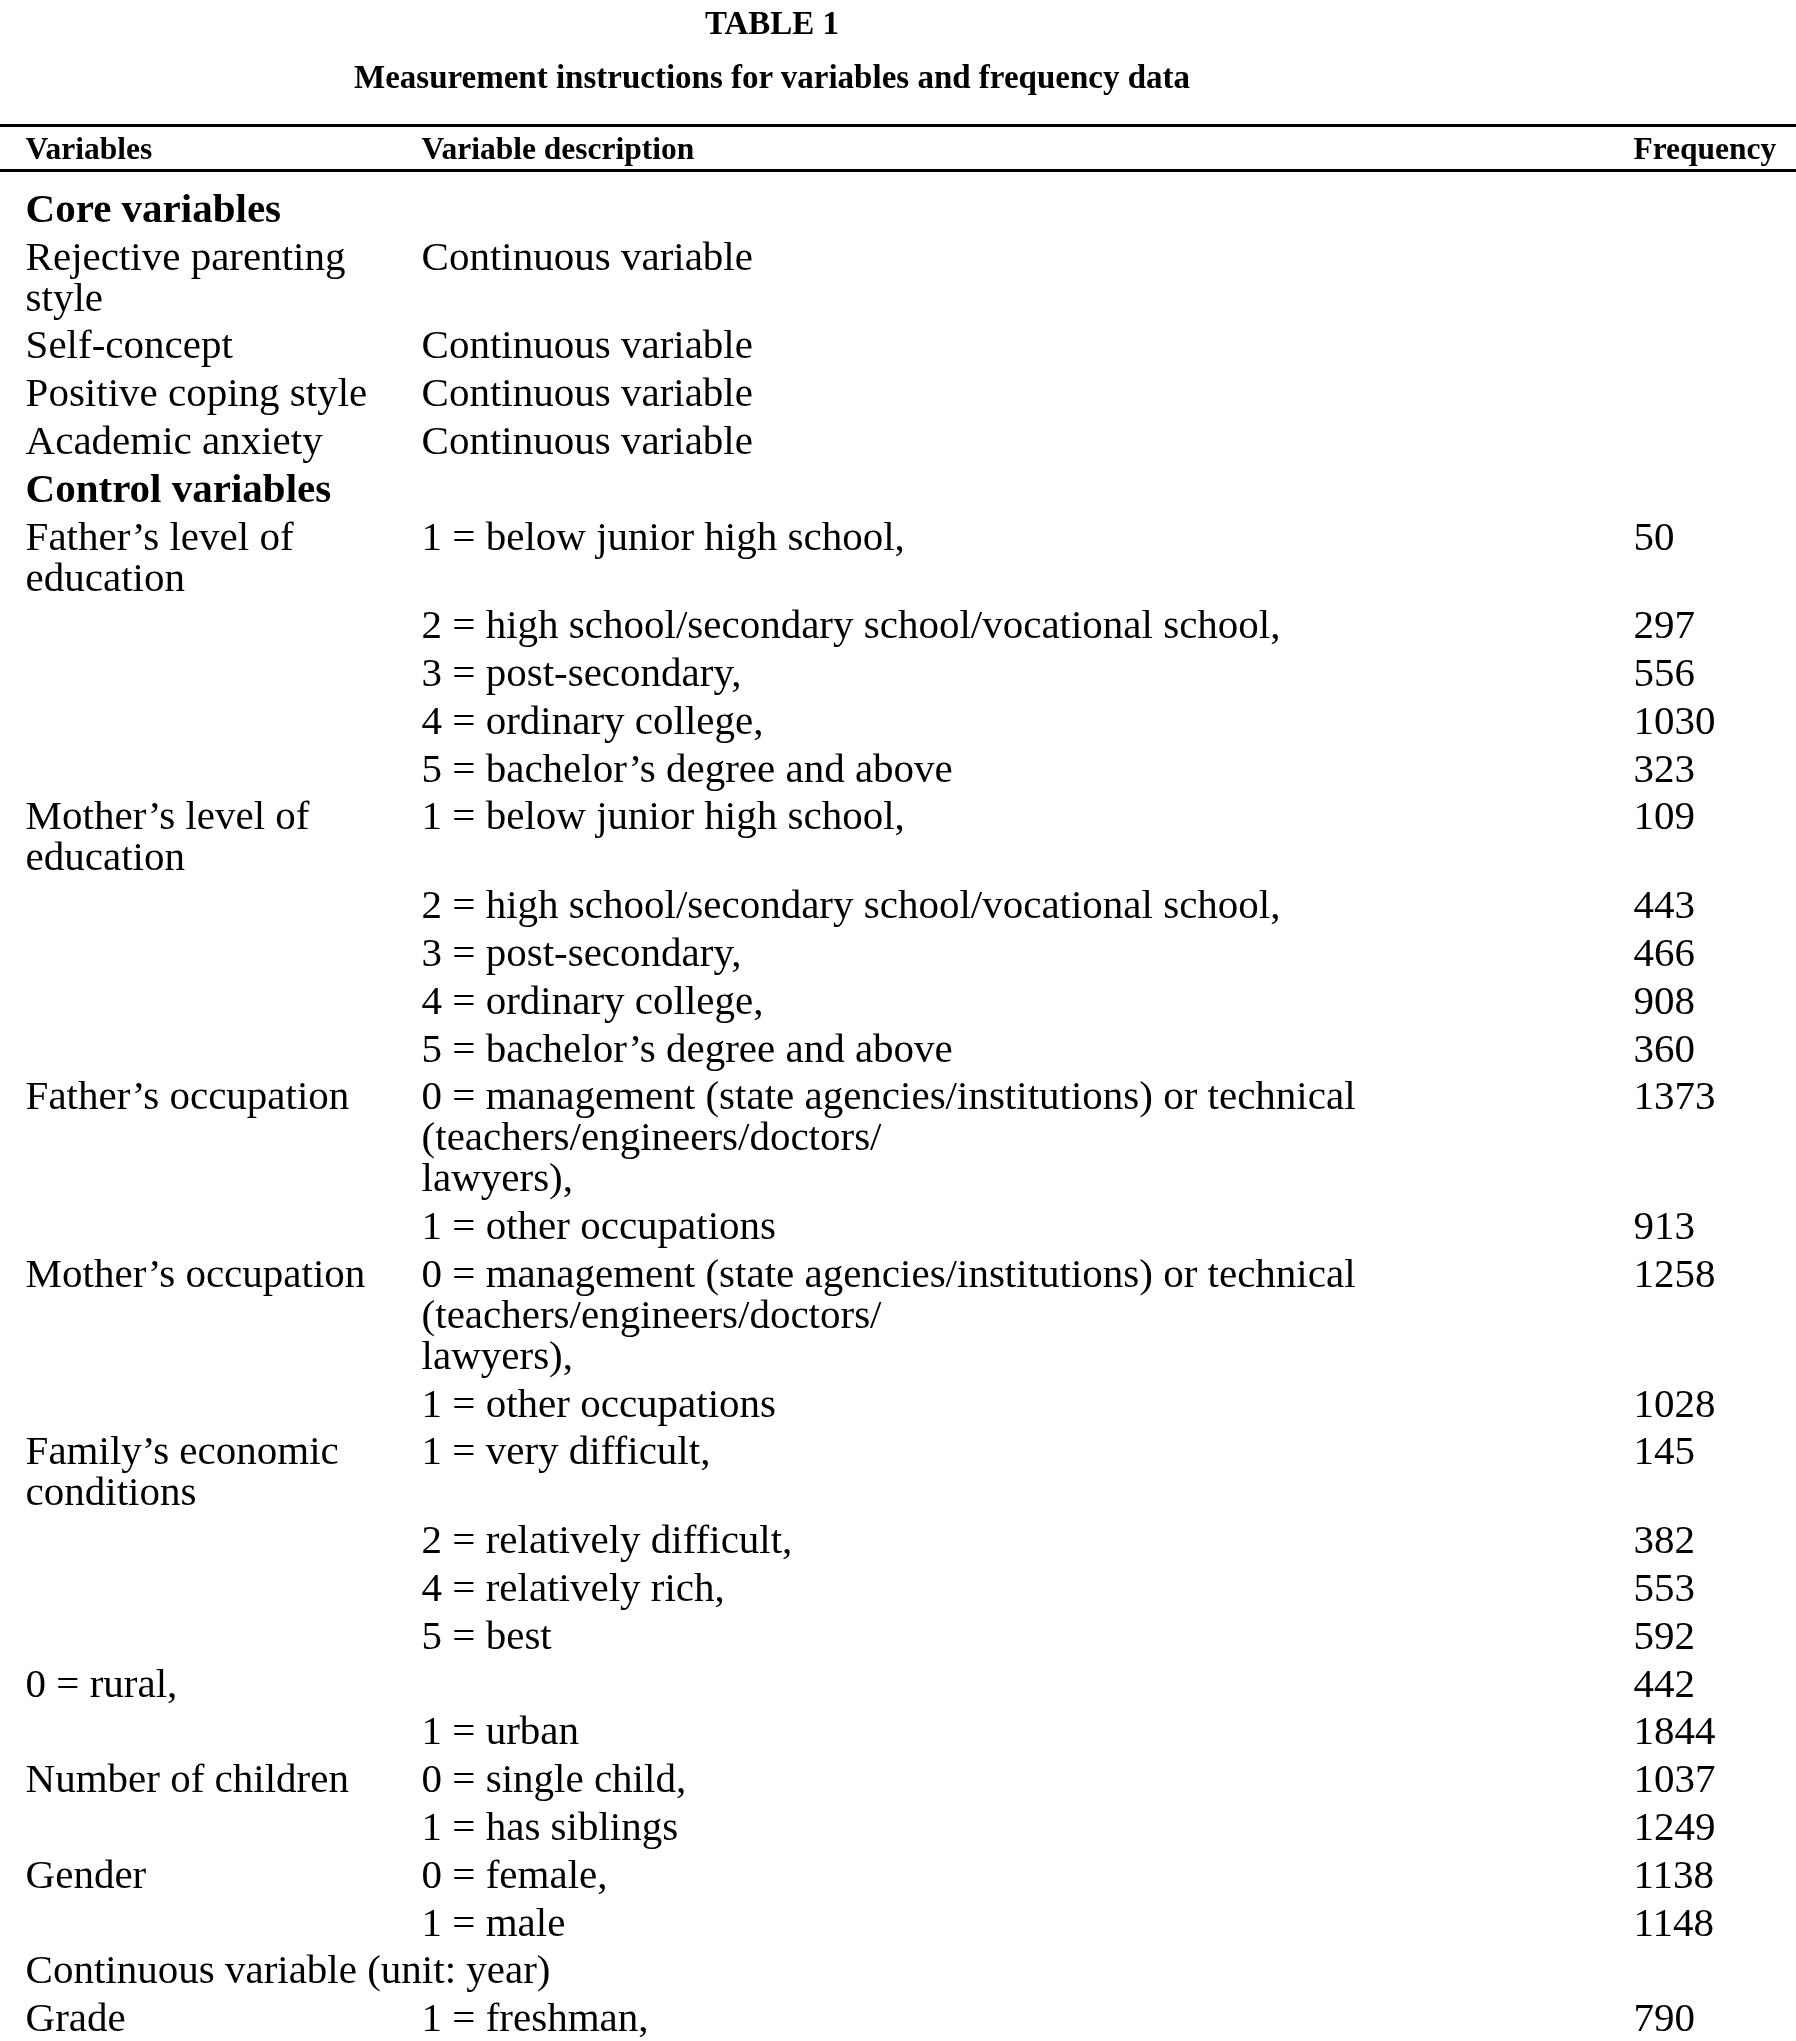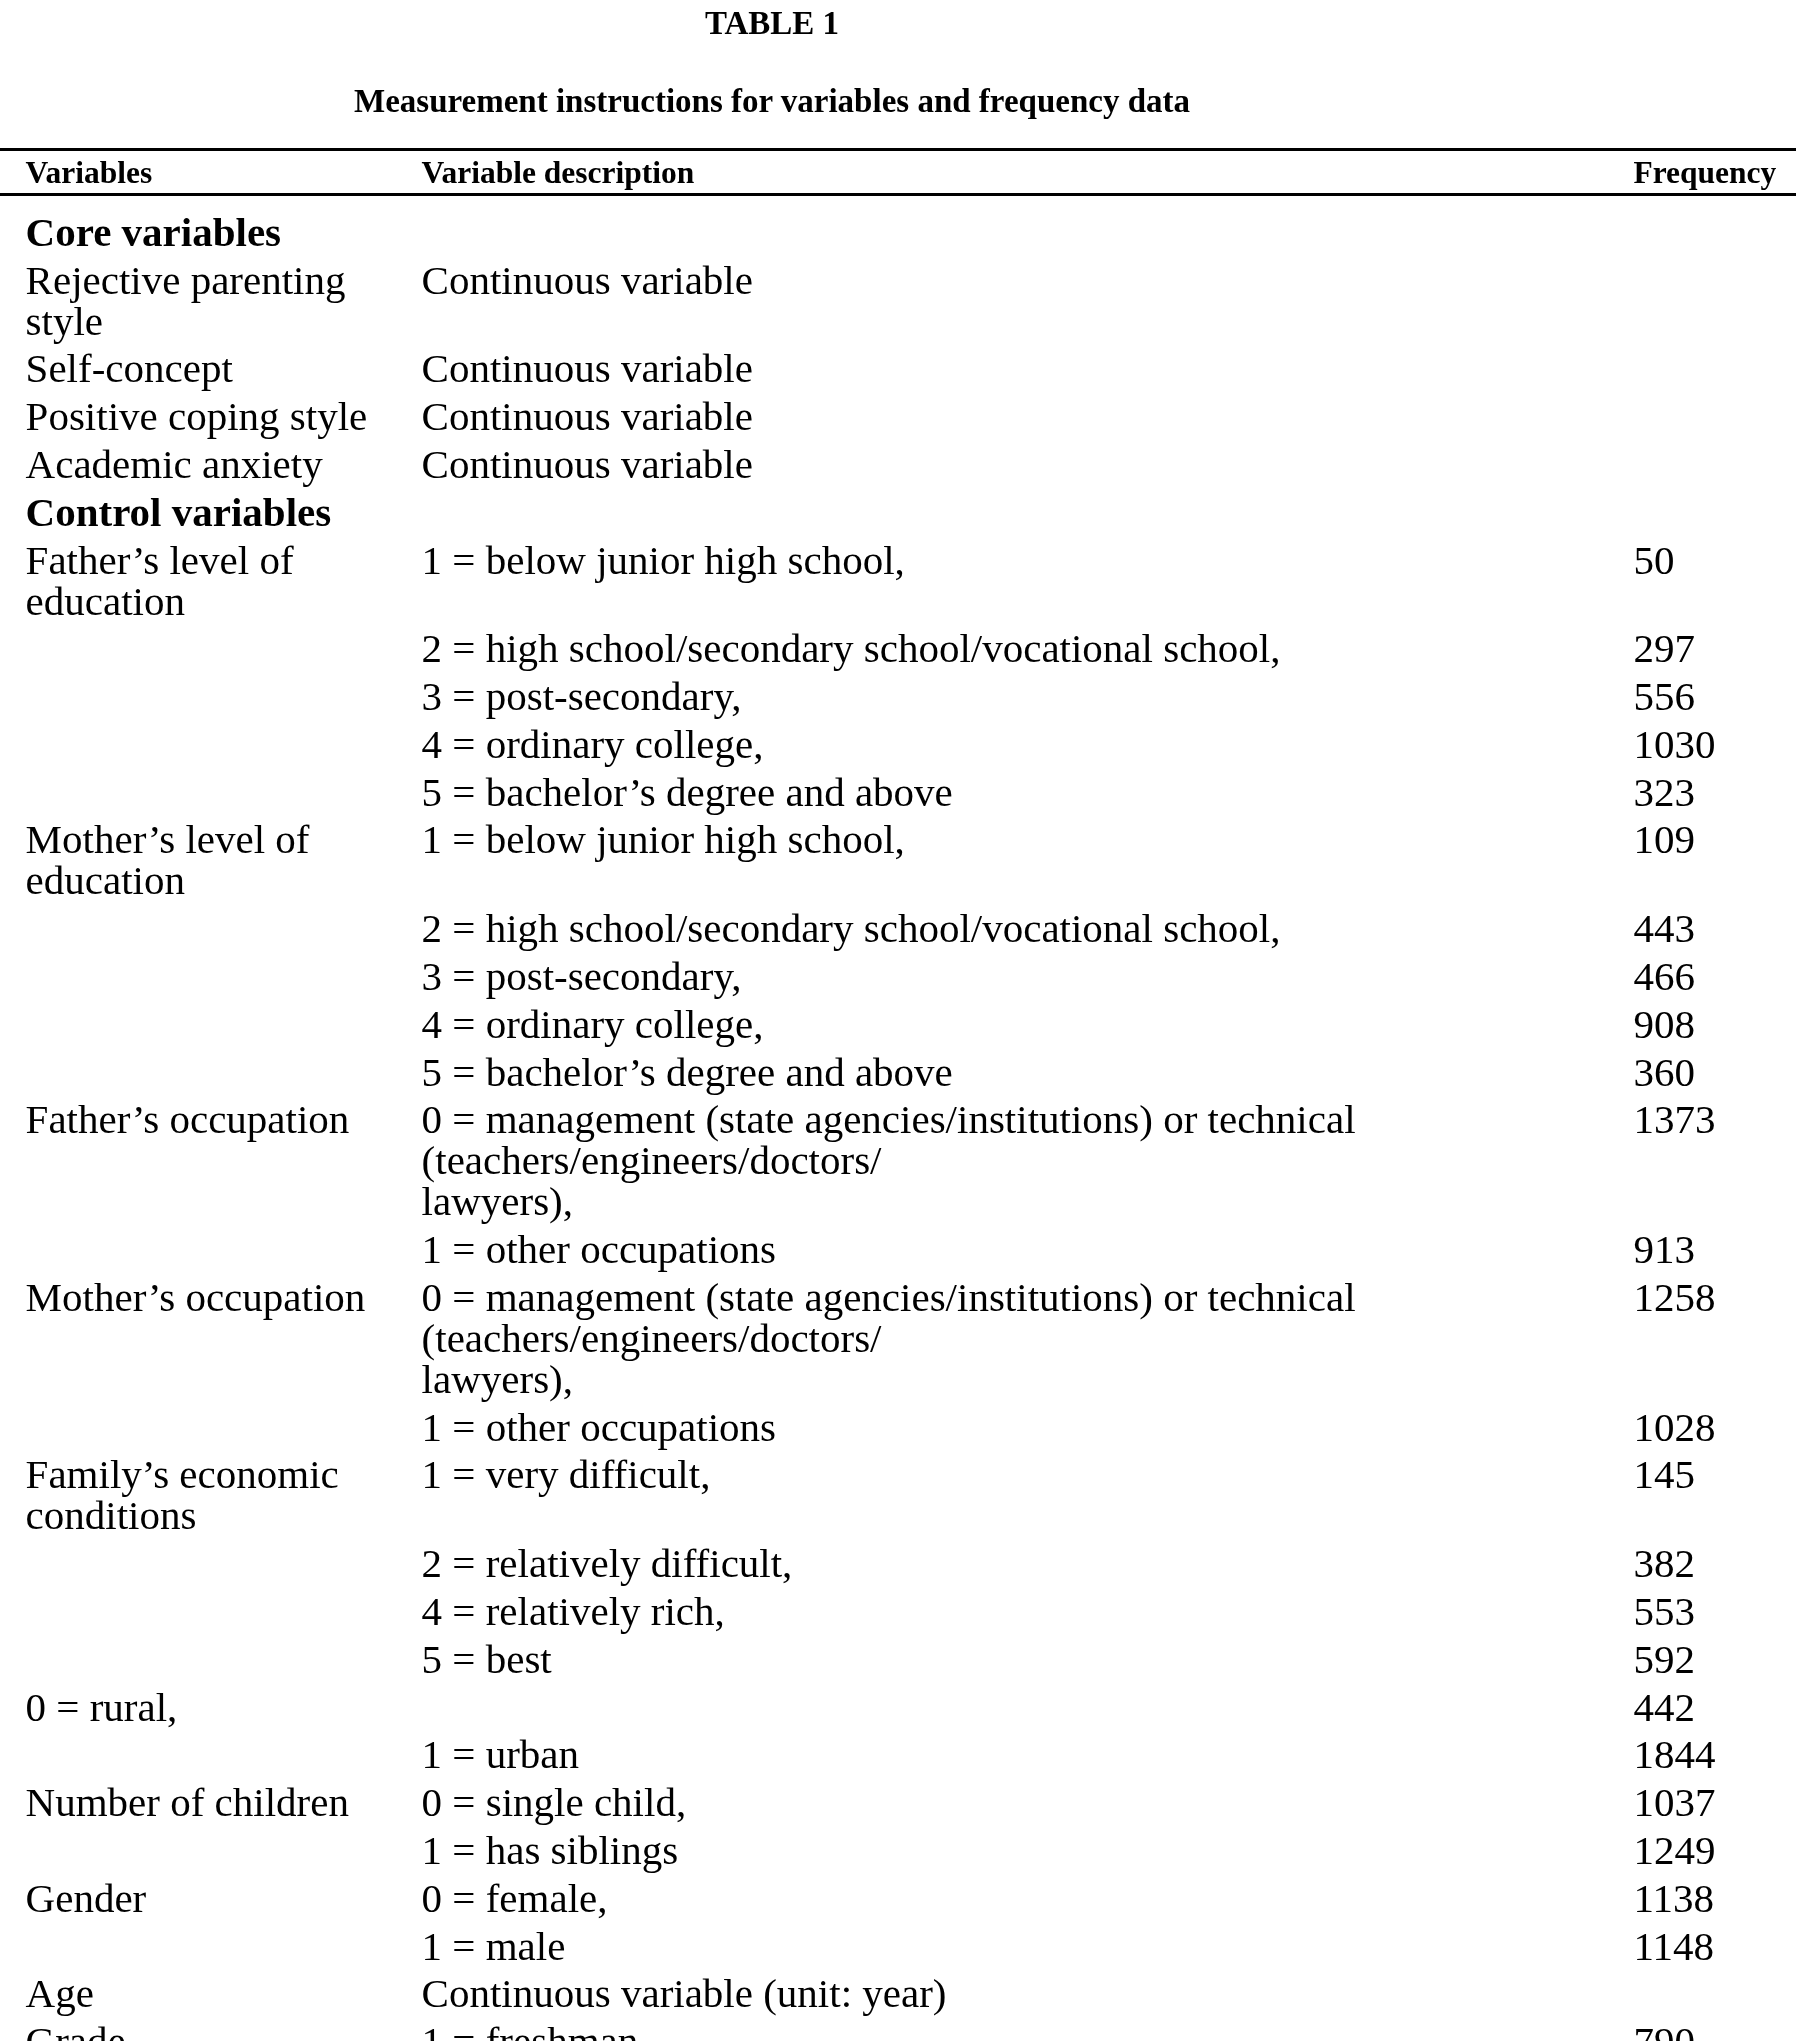--- a/index.html
+++ b/index.html
@@ -24,21 +24,21 @@
     font-weight: bold;
     font-size: 33px;
     line-height: 38px;
     margin-top: 2.6px;
   }
   .subtitle {
     text-align: center;
     font-weight: bold;
     font-size: 33px;
     line-height: 38px;
-    margin-top: 40px;
+    margin-top: 16px;
   }
   .freq-table {
     margin-top: 28px;
     width: 1796px;
     box-sizing: border-box;
   }
   .thead {
     display: flex;
     align-items: flex-start;
     box-sizing: border-box;
@@ -345,23 +345,20 @@
 
   <div class="row">
     <div class="col-var"></div>
     <div class="col-desc">
             <div class="cell-line">1 = male</div>
           </div>
     <div class="col-freq">1148</div>
   </div>
 
   <div class="row">
-    <div class="col-var">
-            <div class="cell-line">Age</div>
-          </div>
     <div class="col-desc">
             <div class="cell-line">Continuous variable (unit: year)</div>
           </div>
     <div class="col-freq"></div>
   </div>
 
   <div class="row">
     <div class="col-var">
             <div class="cell-line">Grade</div>
           </div>

